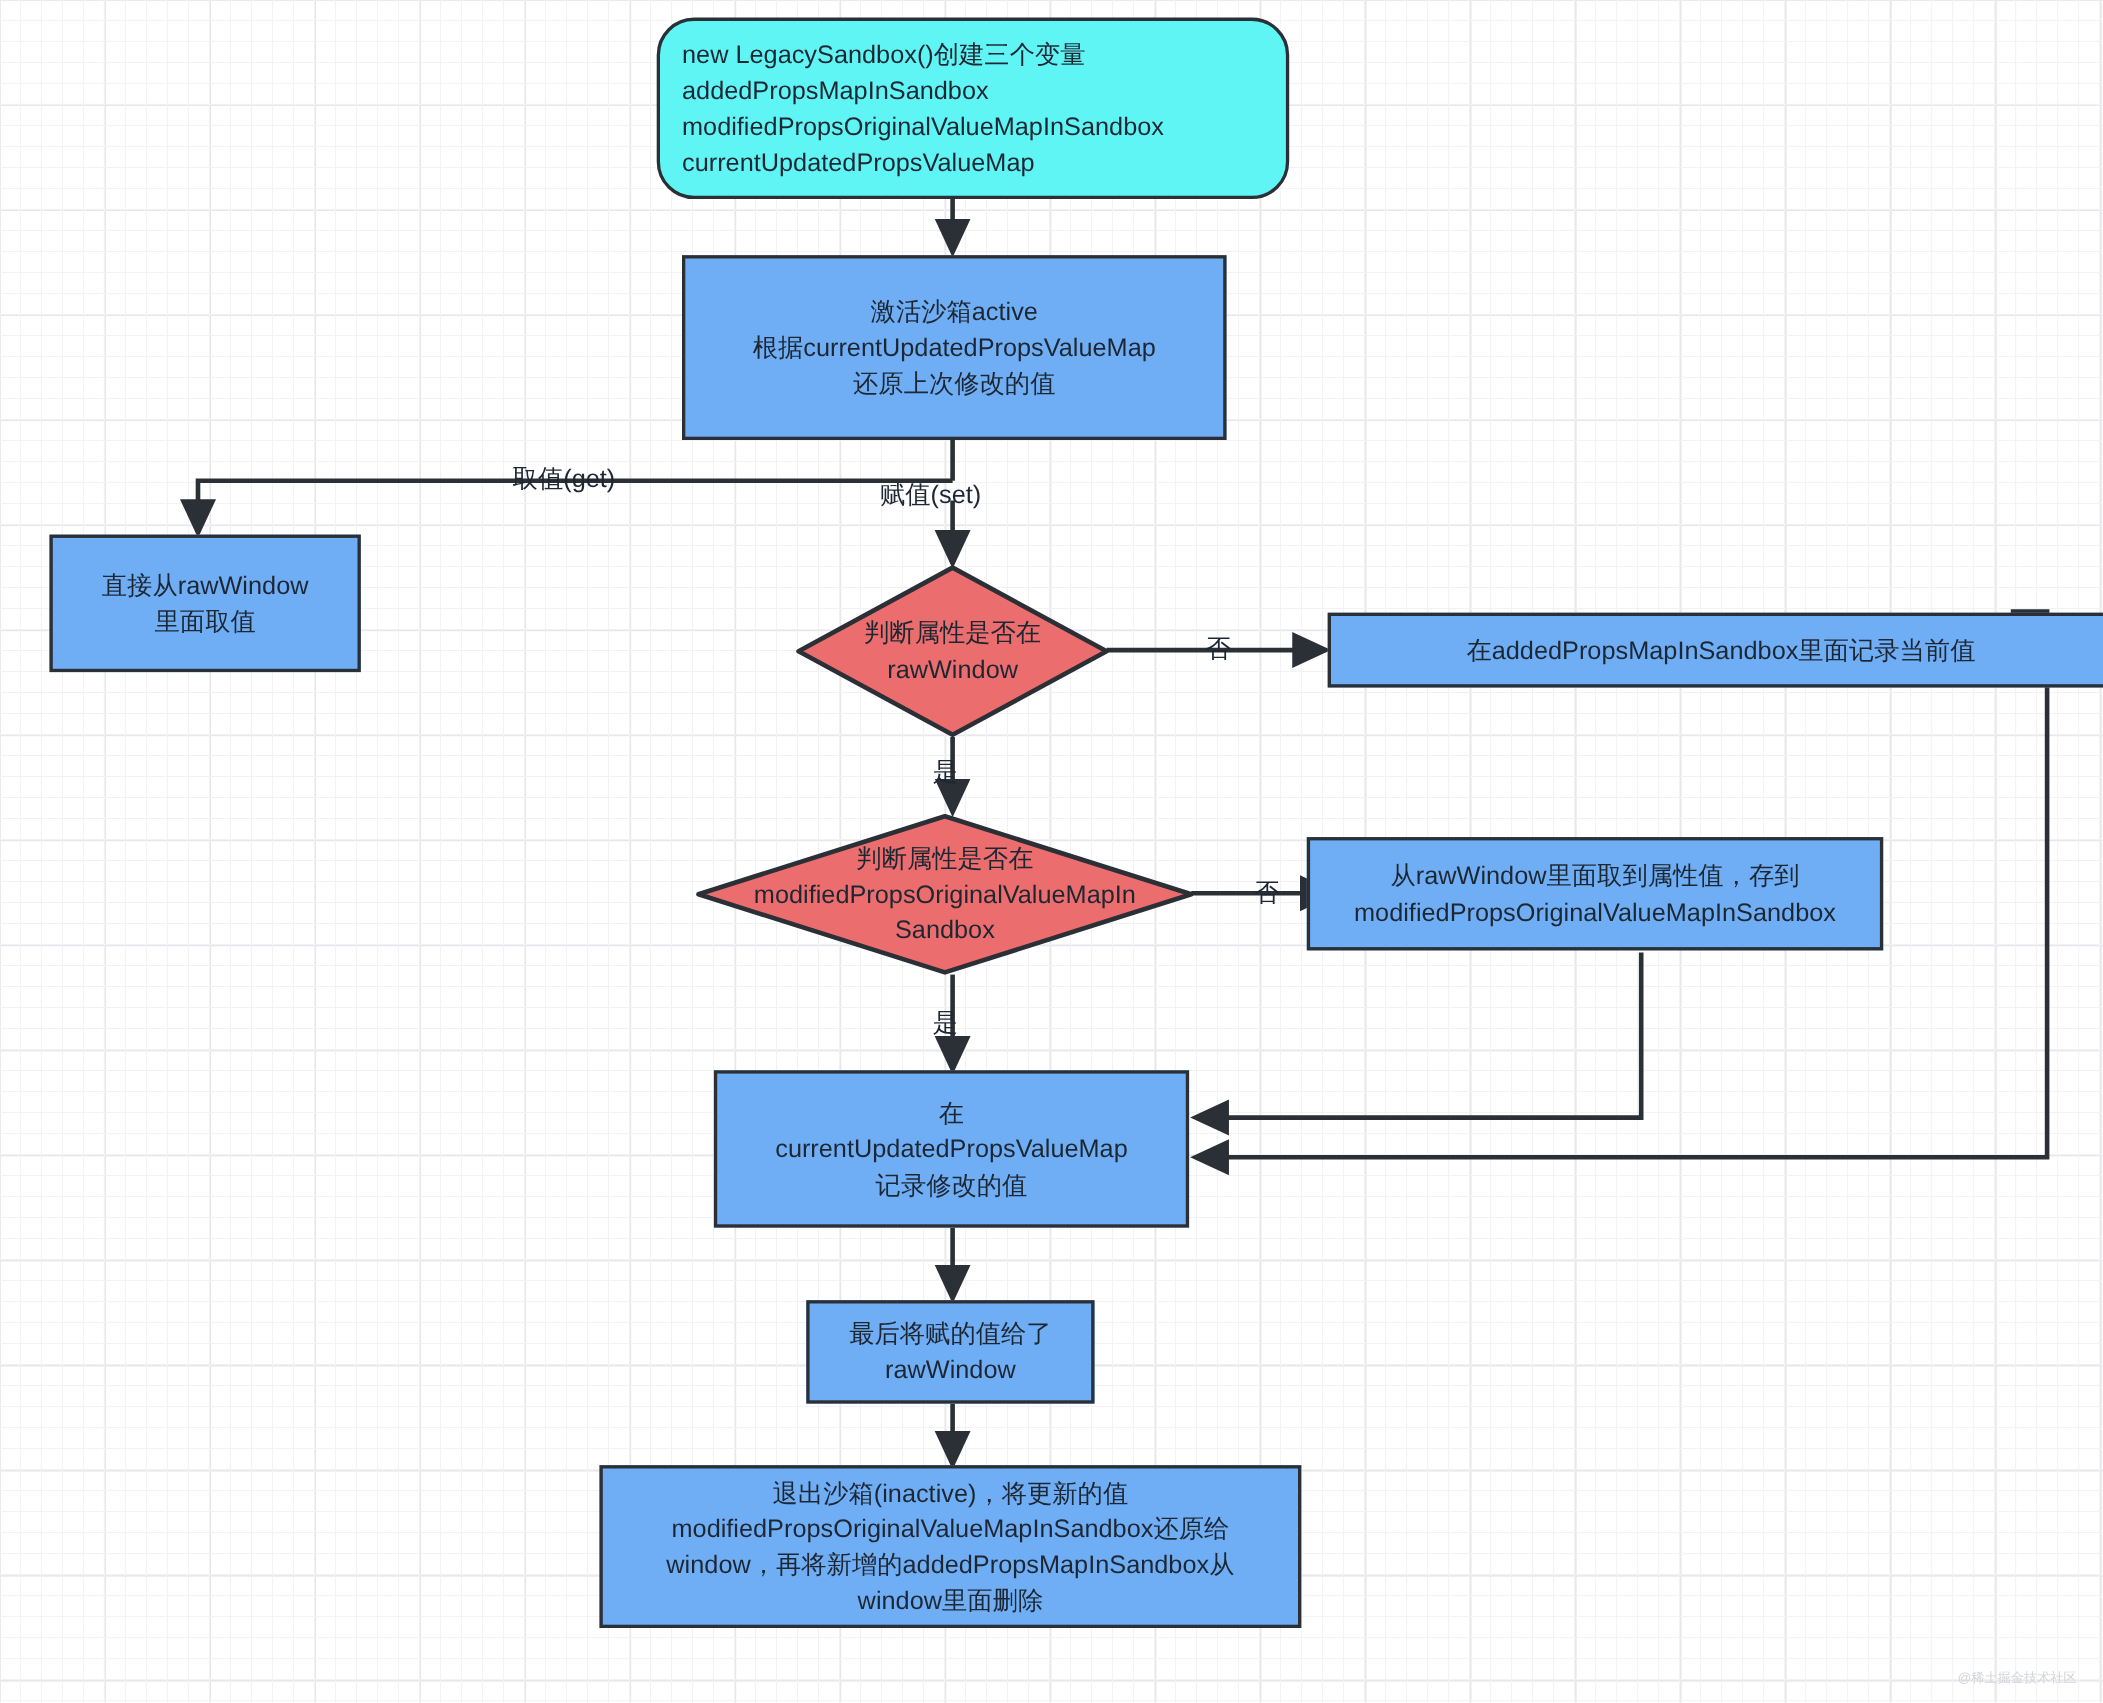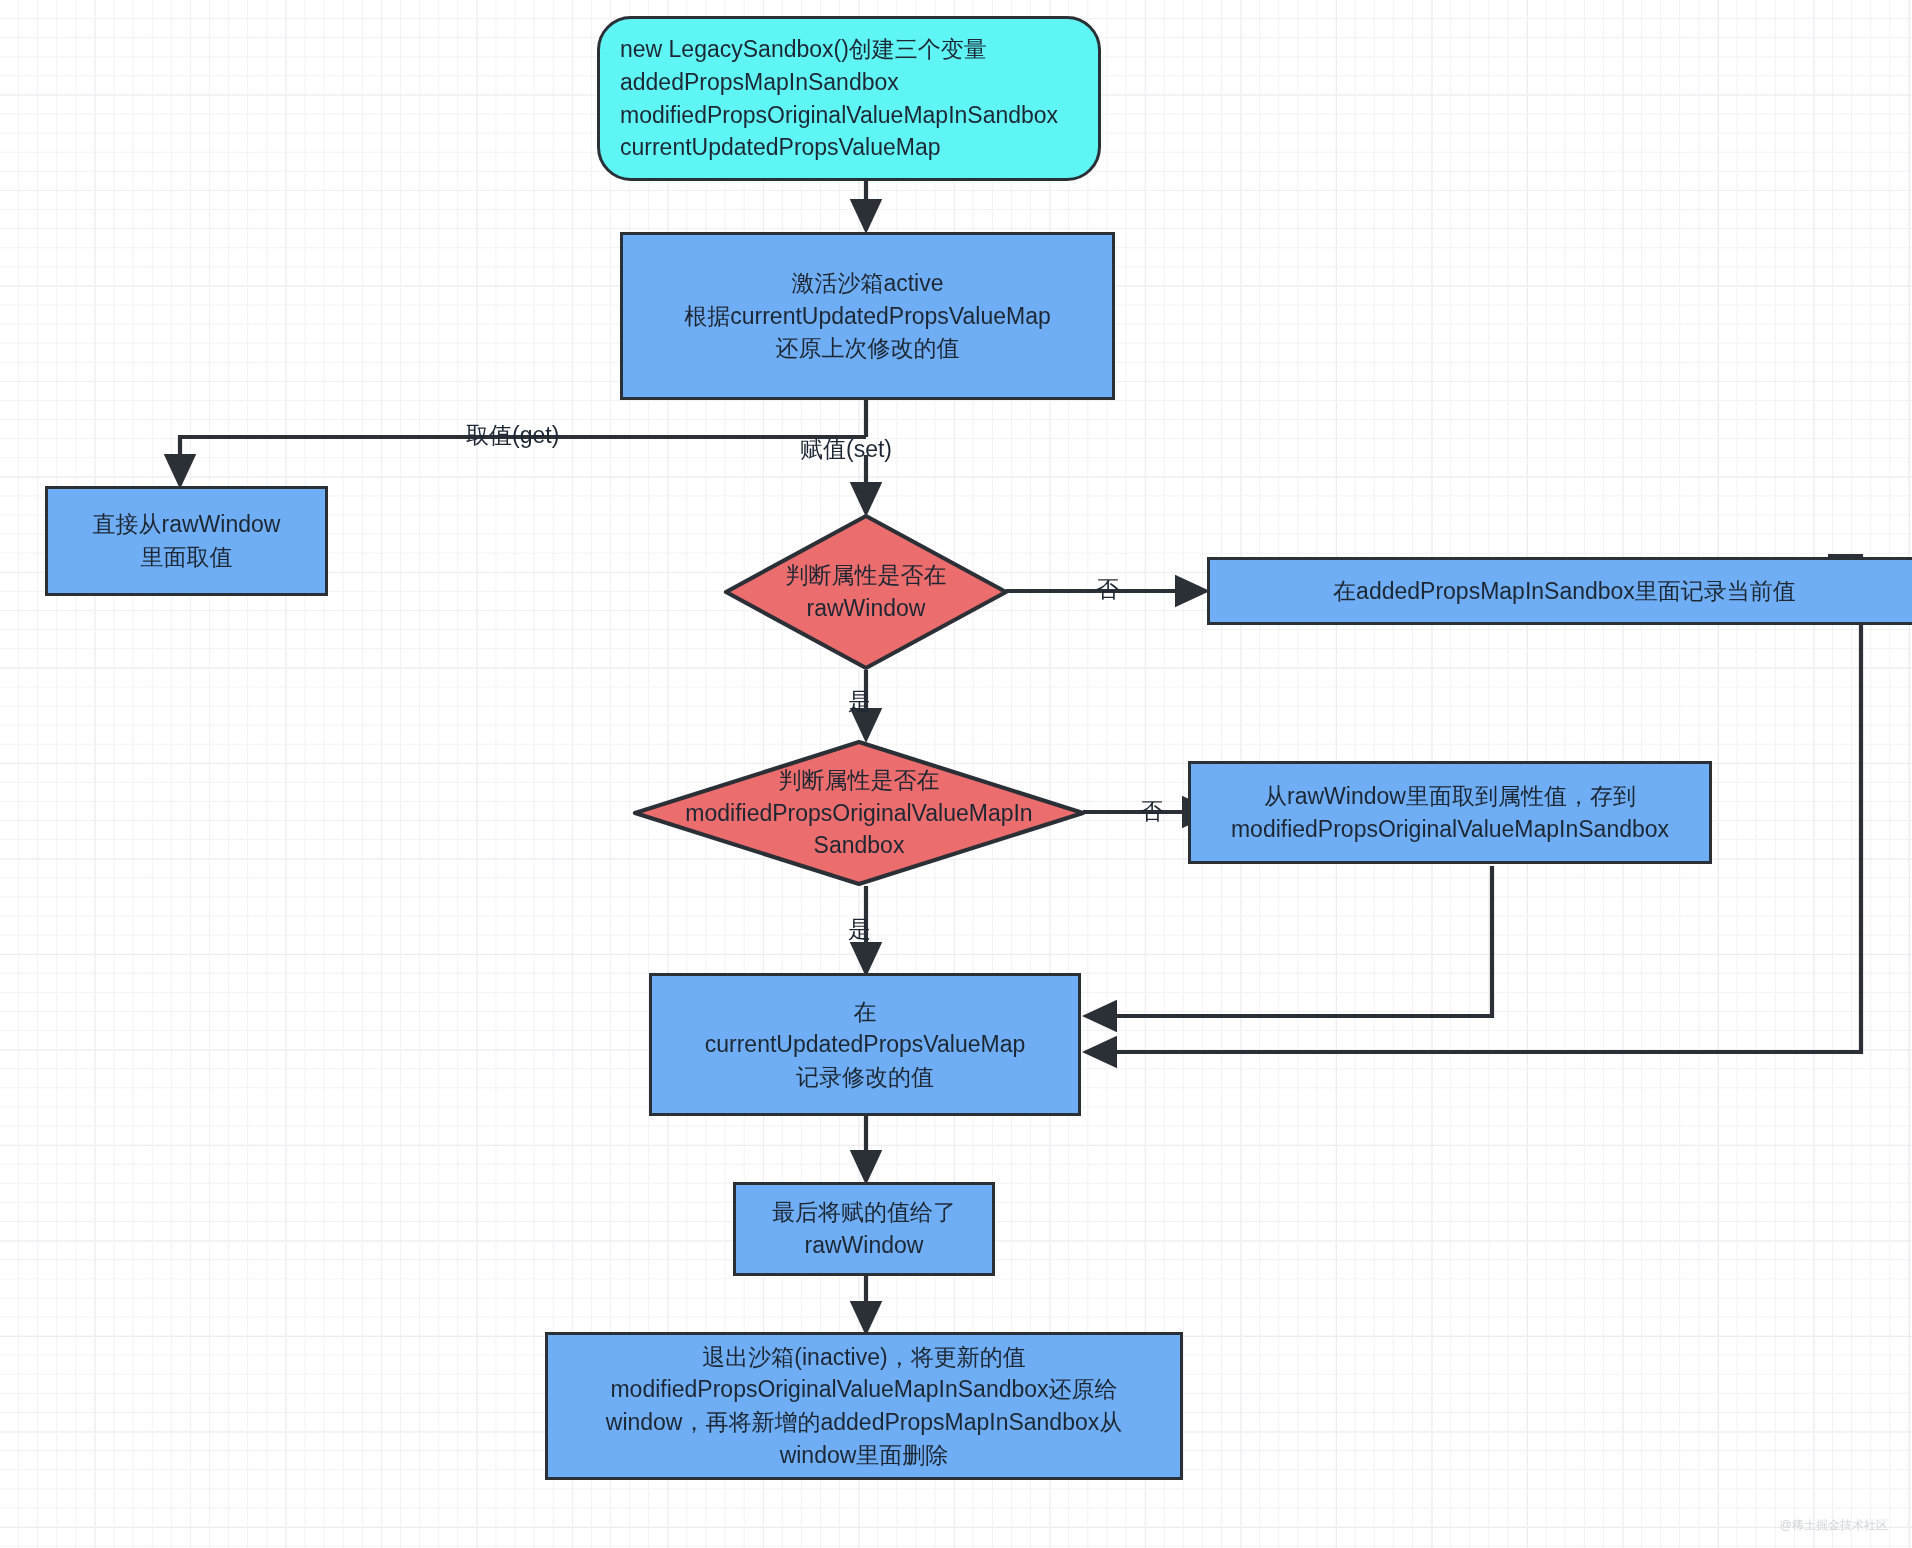--- a/index.html
+++ b/index.html
@@ -112,30 +112,30 @@
       <path d="M1492,866 L1492,1016 L1087,1016" marker-end="url(#arrow)"></path>
 
       <path d="M1828,556 L1861,556 L1861,1052 L1087,1052" marker-end="url(#arrow)"></path>
 
       <path d="M866,1116 L866,1180" marker-end="url(#arrow)"></path>
 
       <path d="M866,1276 L866,1331" marker-end="url(#arrow)"></path>
     </g>
   </svg>
 
-  <div class="node term" style="left:597px;top:16px;width:504px;height:165px;padding:8px 20px;justify-content:flex-start;text-align:left;">new LegacySandbox()创建三个变量
+  <div class="node term" style="left:597px;top:16px;width:575px;height:165px;padding:8px 20px;justify-content:flex-start;text-align:left;">new LegacySandbox()创建三个变量
 addedPropsMapInSandbox
 modifiedPropsOriginalValueMapInSandbox
 currentUpdatedPropsValueMap</div>
 
   <div class="node proc" style="left:620px;top:232px;width:495px;height:168px;">激活沙箱active
 根据currentUpdatedPropsValueMap
 还原上次修改的值</div>
 
-  <div class="node proc" style="left:45px;top:486px;width:283px;height:110px;">直接从rawWindow
+  <div class="node proc" style="left:45px;top:486px;width:283px;height:125px;">直接从rawWindow
 里面取值</div>
 
   <div class="diamond-wrap" style="left:722px;top:512px;width:288px;height:160px;">
     <svg width="288" height="160" viewBox="0 0 288 160" xmlns="http://www.w3.org/2000/svg">
       <polygon points="144,4 284,80 144,156 4,80" fill="#EC6D6D" stroke="#2b2f36" stroke-width="4.2" stroke-linejoin="round"></polygon>
     </svg>
     <div class="diamond-label">判断属性是否在
 rawWindow</div>
   </div>
 

